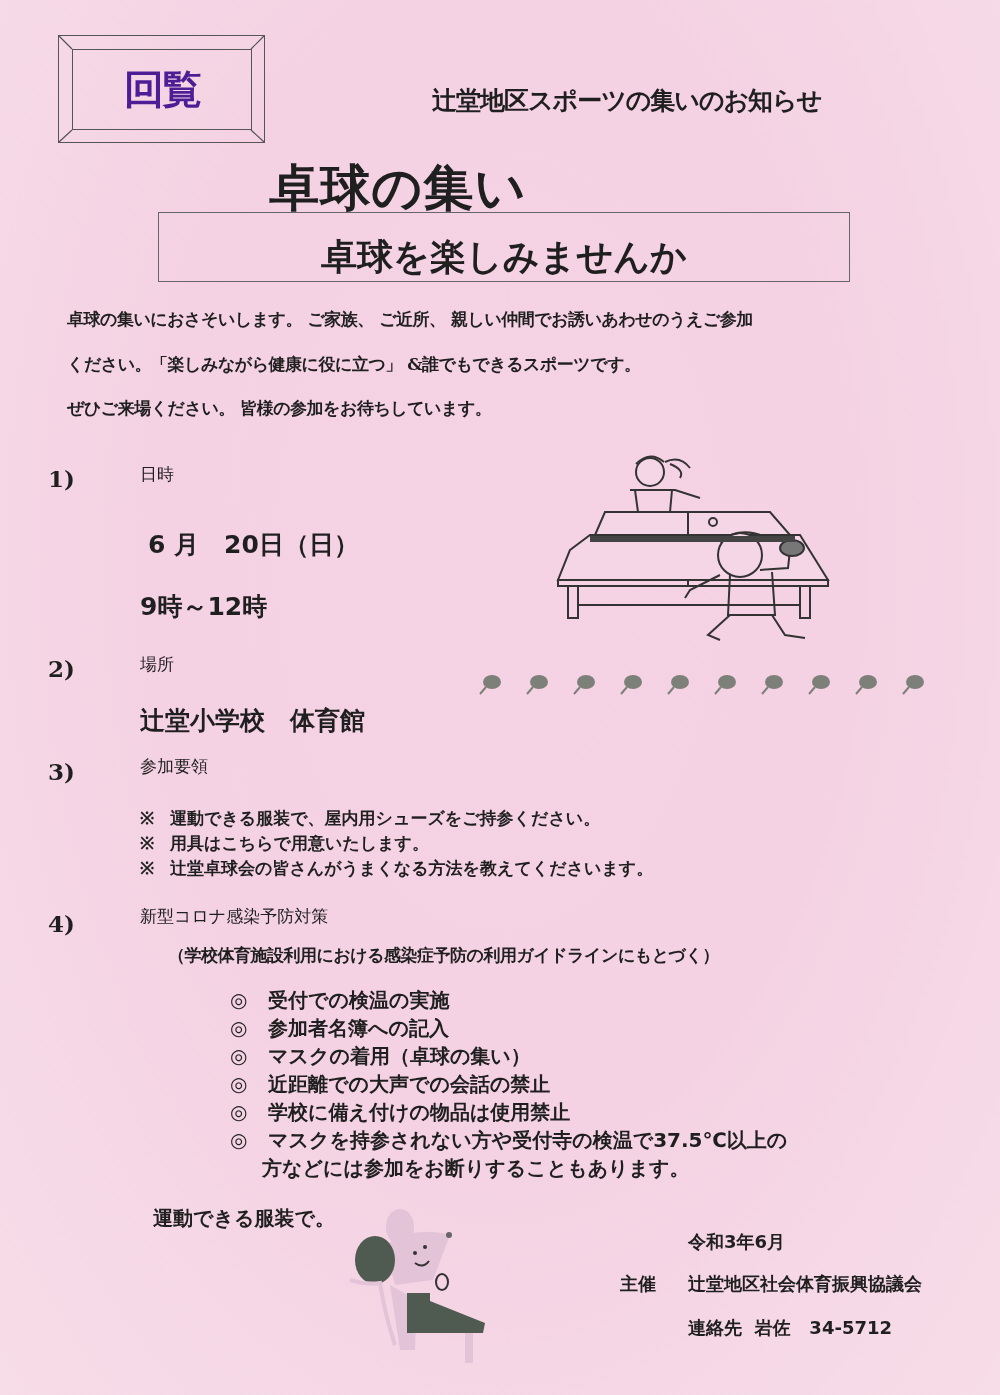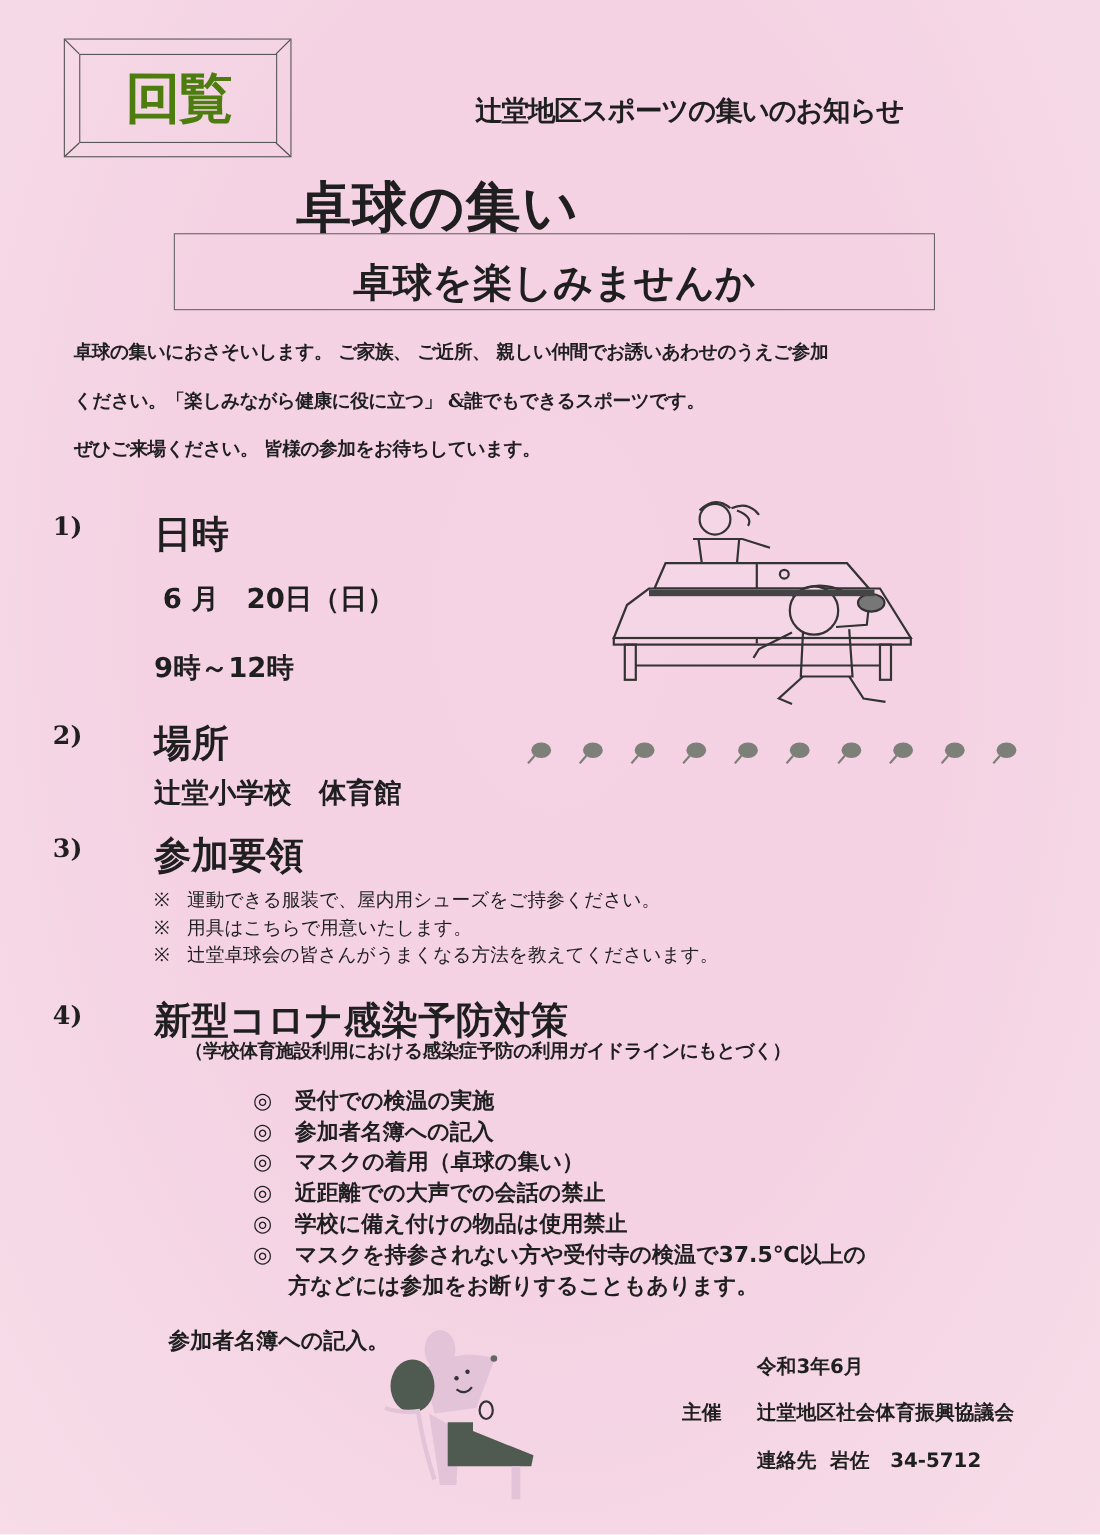--- a/index.html
+++ b/index.html
@@ -8,37 +8,37 @@
     background: radial-gradient(ellipse at 50% 40%, #f5d3e4 0%, #f4d2e3 50%, #f7dde8 100%);
     font-family: "DejaVu Serif", "Liberation Serif", serif;
     color:#1f1f1f;
   }
   .abs { position:absolute; }
 
   
   .kairan-frame { left:58px; top:35px; width:207px; height:108px; border:1.5px solid #555; box-sizing:border-box; }
   .kairan-inner { left:72px; top:49px; width:180px; height:81px; border:1.5px solid #555; box-sizing:border-box;
     display:flex; align-items:center; justify-content:center; }
-  .kairan-text { font-size:50px; font-weight:bold; letter-spacing:-2px; color:#4d7c0f; font-family:Liberation Sans, sans-serif; }
+  .kairan-text { font-size:40px; font-weight:bold; letter-spacing:-2px; color:#4c1d95; font-family:Liberation Sans, sans-serif; }
   .bevel { position:absolute; left:58px; top:35px; }
 
   .subtitle-top { left:432px; top:84px; font-size:25px; font-weight:bold; letter-spacing:-1px; }
 
   .main-title { left:0; width:796px; top:155px; text-align:center; font-size:50px; font-weight:bold; letter-spacing:1px; }
   .sub-box { left:158px; top:212px; width:692px; height:70px; border:1.5px solid #666; box-sizing:border-box;
      display:flex; align-items:center; justify-content:center; }
   .sub-box span { font-size:36px; font-weight:bold; letter-spacing:0px;margin-top:21px; }
 
   .intro { left:46px; font-size:17px; font-weight:bold; letter-spacing:-0.5px; white-space:nowrap;margin-left:21px; }
 
   .num { left:48px; font-size:23px; font-weight:bold; }
-  .head { left:140px; font-size:34px; font-weight:bold; }
+  .head { left:140px; font-size:17px; font-weight:normal; }
   .detail { font-size:25px; font-weight:bold; font-family:"DejaVu Sans", sans-serif; }
 
-  .note { left:140px; font-size:17px; font-weight:normal; white-space:nowrap; }
+  .note { left:140px; font-size:17px; font-weight:bold; white-space:nowrap; }
   .note-mark { display:inline-block; width:30px; }
 
   .guideline { left:168px; top:944px; font-size:17px; font-weight:bold; letter-spacing:-0.5px; white-space:nowrap; }
 
   .covid { left:230px; font-size:20px; font-weight:bold; white-space:nowrap; font-family:"DejaVu Sans", sans-serif; }
   .covid .mark { display:inline-block; width:38px; }
 
   .challenge { left:153px; top:1205px; font-size:20px; font-weight:bold; }
 
   .footer { font-size:18px; font-weight:bold; font-family:"DejaVu Sans", sans-serif; white-space:nowrap; }
@@ -91,21 +91,21 @@
 <div class="abs guideline">（学校体育施設利用における感染症予防の利用ガイドラインにもとづく）</div>
 
 <div class="abs covid" style="top:987px"><span class="mark">◎</span><span>受付での検温の実施</span></div>
 <div class="abs covid" style="top:1015px"><span class="mark">◎</span><span>参加者名簿への記入</span></div>
 <div class="abs covid" style="top:1043px"><span class="mark">◎</span><span>マスクの着用（卓球の集い）</span></div>
 <div class="abs covid" style="top:1071px"><span class="mark">◎</span><span>近距離での大声での会話の禁止</span></div>
 <div class="abs covid" style="top:1099px"><span class="mark">◎</span><span>学校に備え付けの物品は使用禁止</span></div>
 <div class="abs covid" style="top:1127px"><span class="mark">◎</span><span>マスクを持参されない方や受付寺の検温で37.5℃以上の</span></div>
 <div class="abs covid" style="left:262px; top:1155px">方などには参加をお断りすることもあります。</div>
 
-<div class="abs challenge">参加者名簿への記入。</div>
+<div class="abs challenge">運動できる服装で。</div>
 
 <div class="abs footer" style="left:688px; top:1230px">令和3年6月</div>
 <div class="abs footer" style="left:620px; top:1272px">主催</div>
 <div class="abs footer" style="left:688px; top:1272px">辻堂地区社会体育振興協議会</div>
 <div class="abs footer" style="left:688px; top:1316px">
   <span>連絡先</span>&nbsp;
   <span>岩佐</span>&nbsp;&nbsp;
   <span>34-5712</span>
 </div>
 

